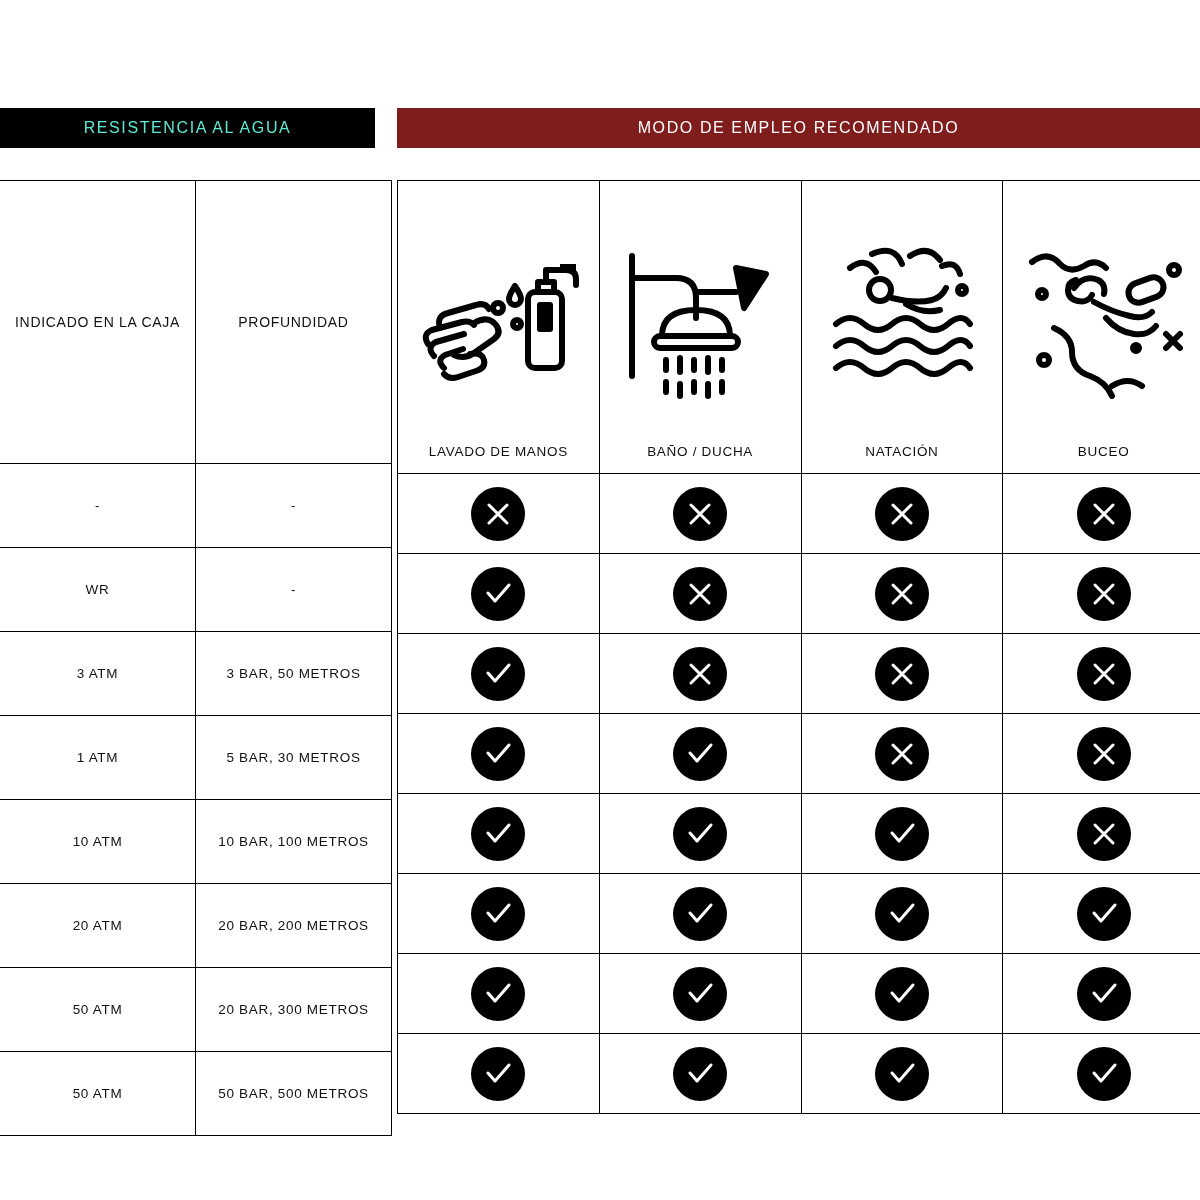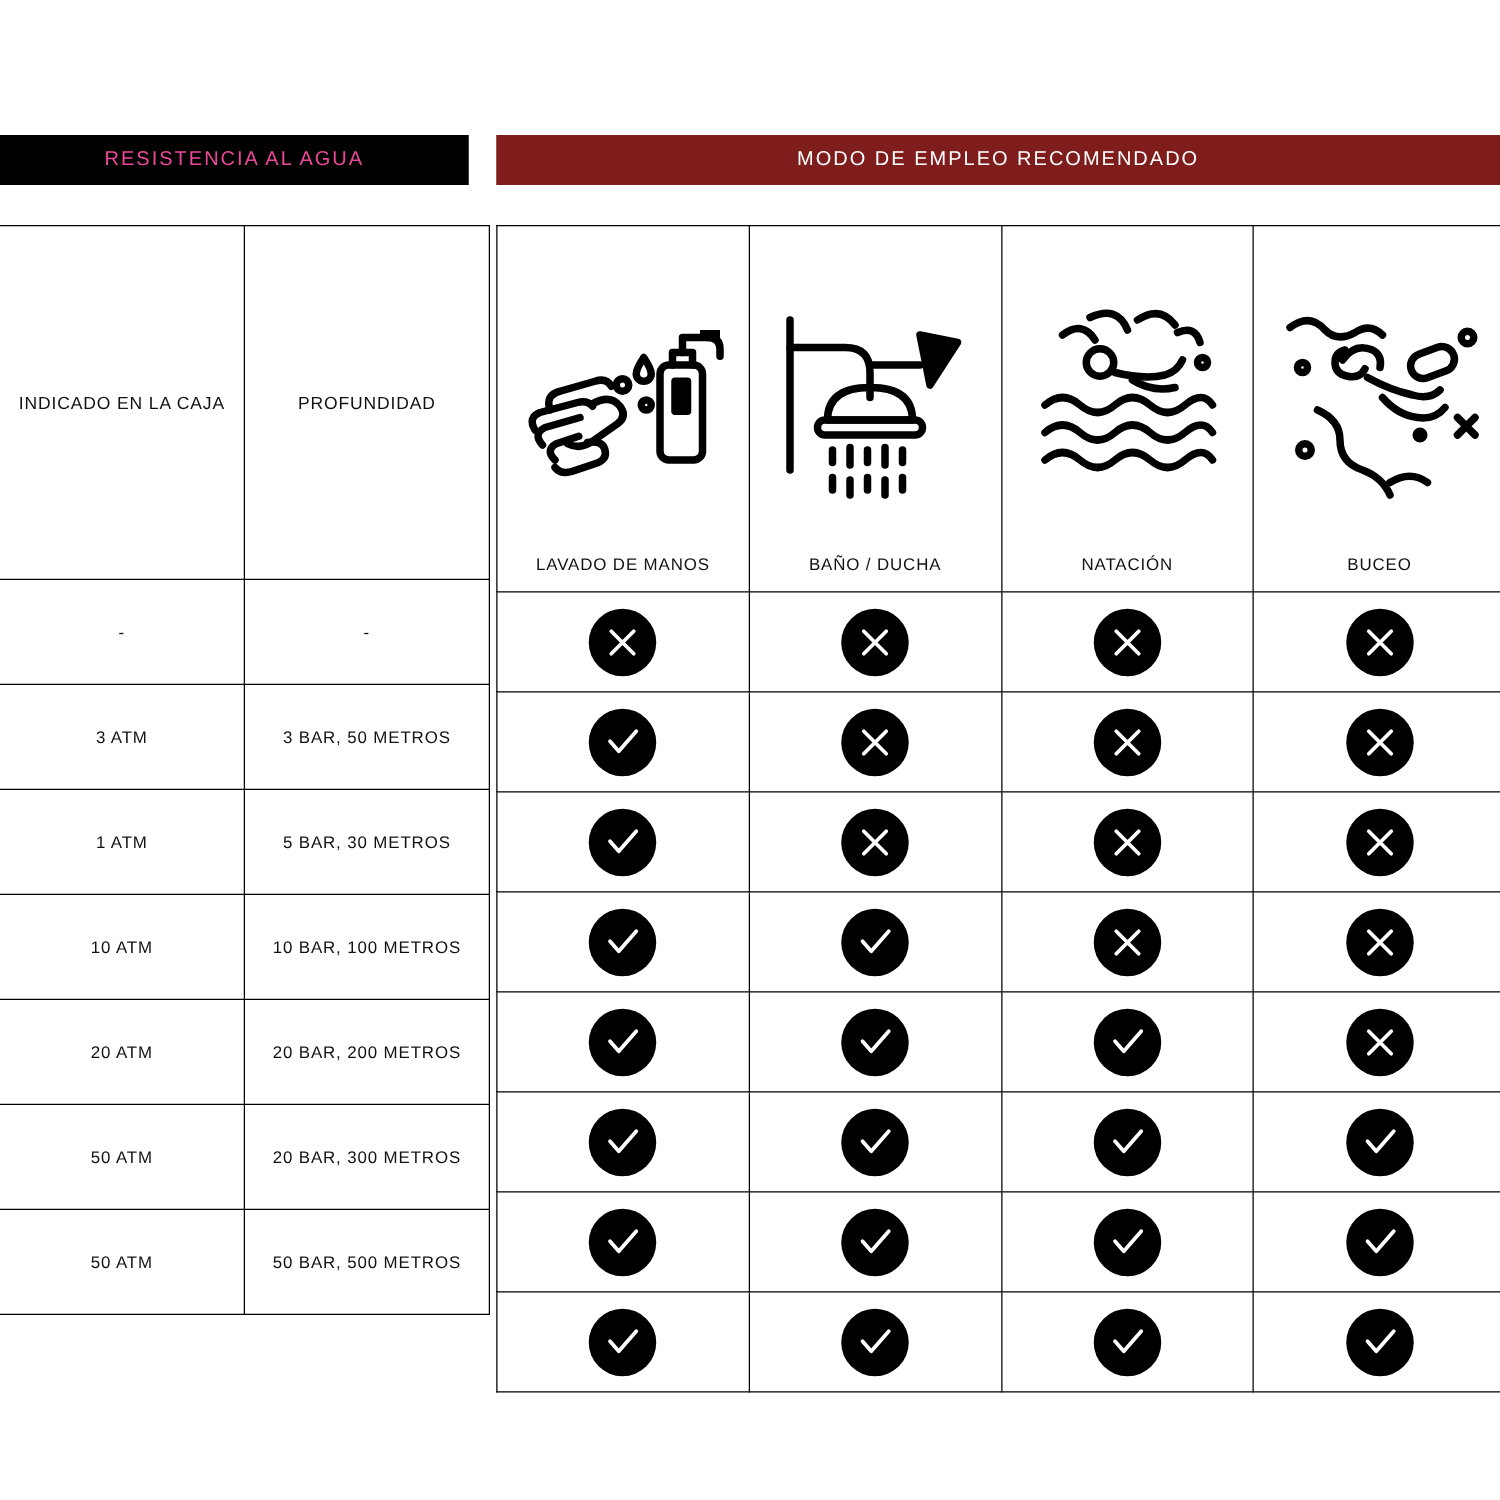--- a/index.html
+++ b/index.html
@@ -25,21 +25,21 @@
   }
 
   
   .hdr-left {
     position: absolute;
     left: 0;
     top: 108px;
     width: 375px;
     height: 40px;
     background: #000000;
-    color: #ec4899;
+    color: #5eead4;
     display: flex;
     align-items: center;
     justify-content: center;
     letter-spacing: 1.6px;
     font-size: 16px;
   }
   .hdr-right {
     position: absolute;
     left: 397px;
     top: 108px;
@@ -138,20 +138,24 @@
     <tbody>
       <tr class="head">
         <td class="col-a">INDICADO EN LA CAJA</td>
         <td class="col-b">PROFUNDIDAD</td>
       </tr>
       <tr>
         <td class="col-a">-</td>
         <td class="col-b">-</td>
       </tr>
       <tr>
+        <td class="col-a">WR</td>
+        <td class="col-b">-</td>
+      </tr>
+      <tr>
         <td class="col-a">3 ATM</td>
         <td class="col-b">3 BAR, 50 METROS</td>
       </tr>
       <tr>
         <td class="col-a">1 ATM</td>
         <td class="col-b">5 BAR, 30 METROS</td>
       </tr>
       <tr>
         <td class="col-a">10 ATM</td>
         <td class="col-b">10 BAR, 100 METROS</td>

